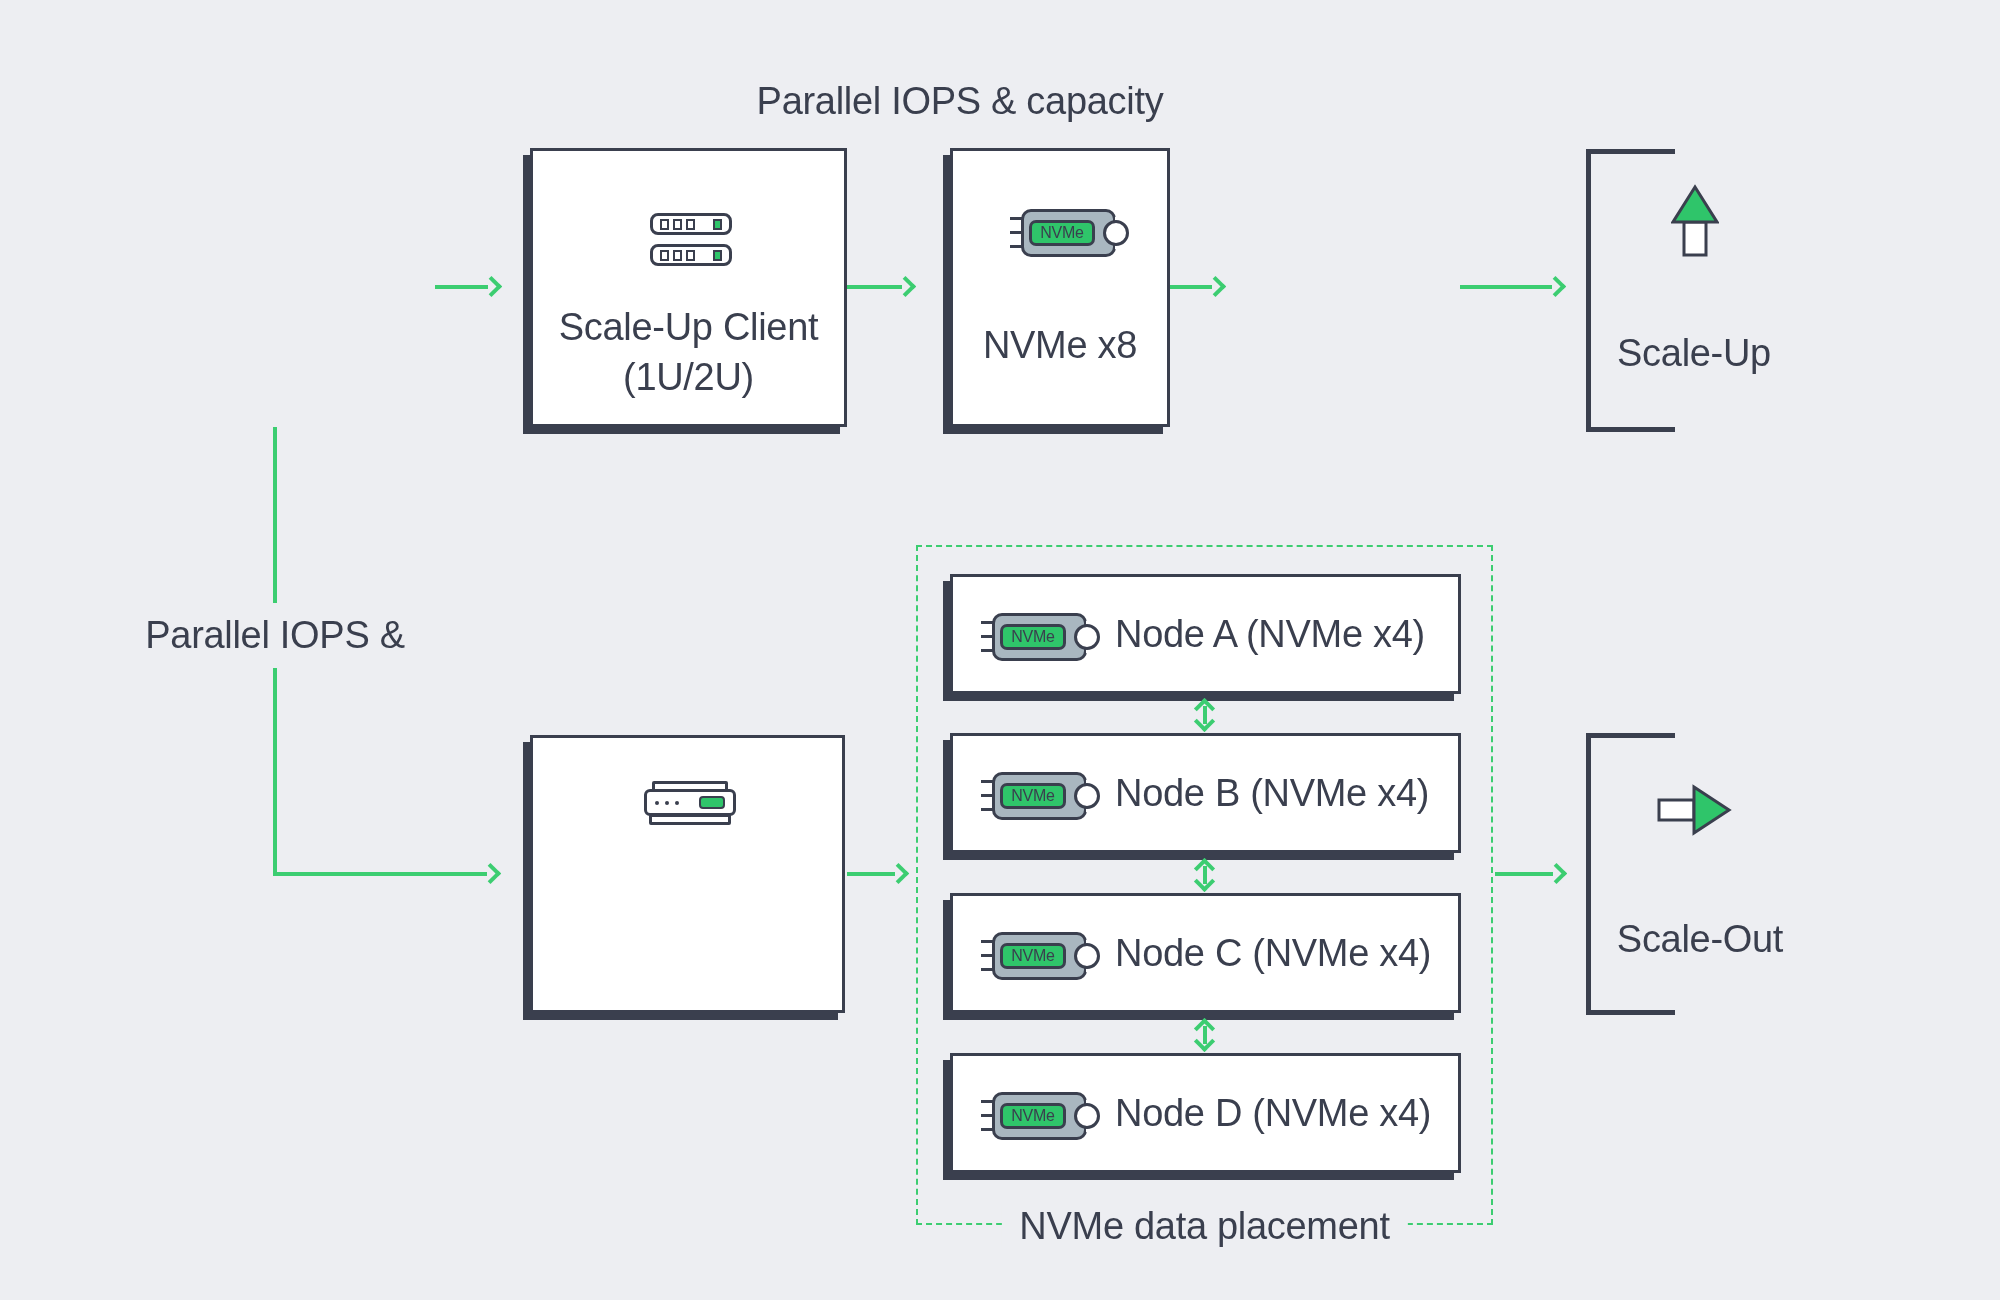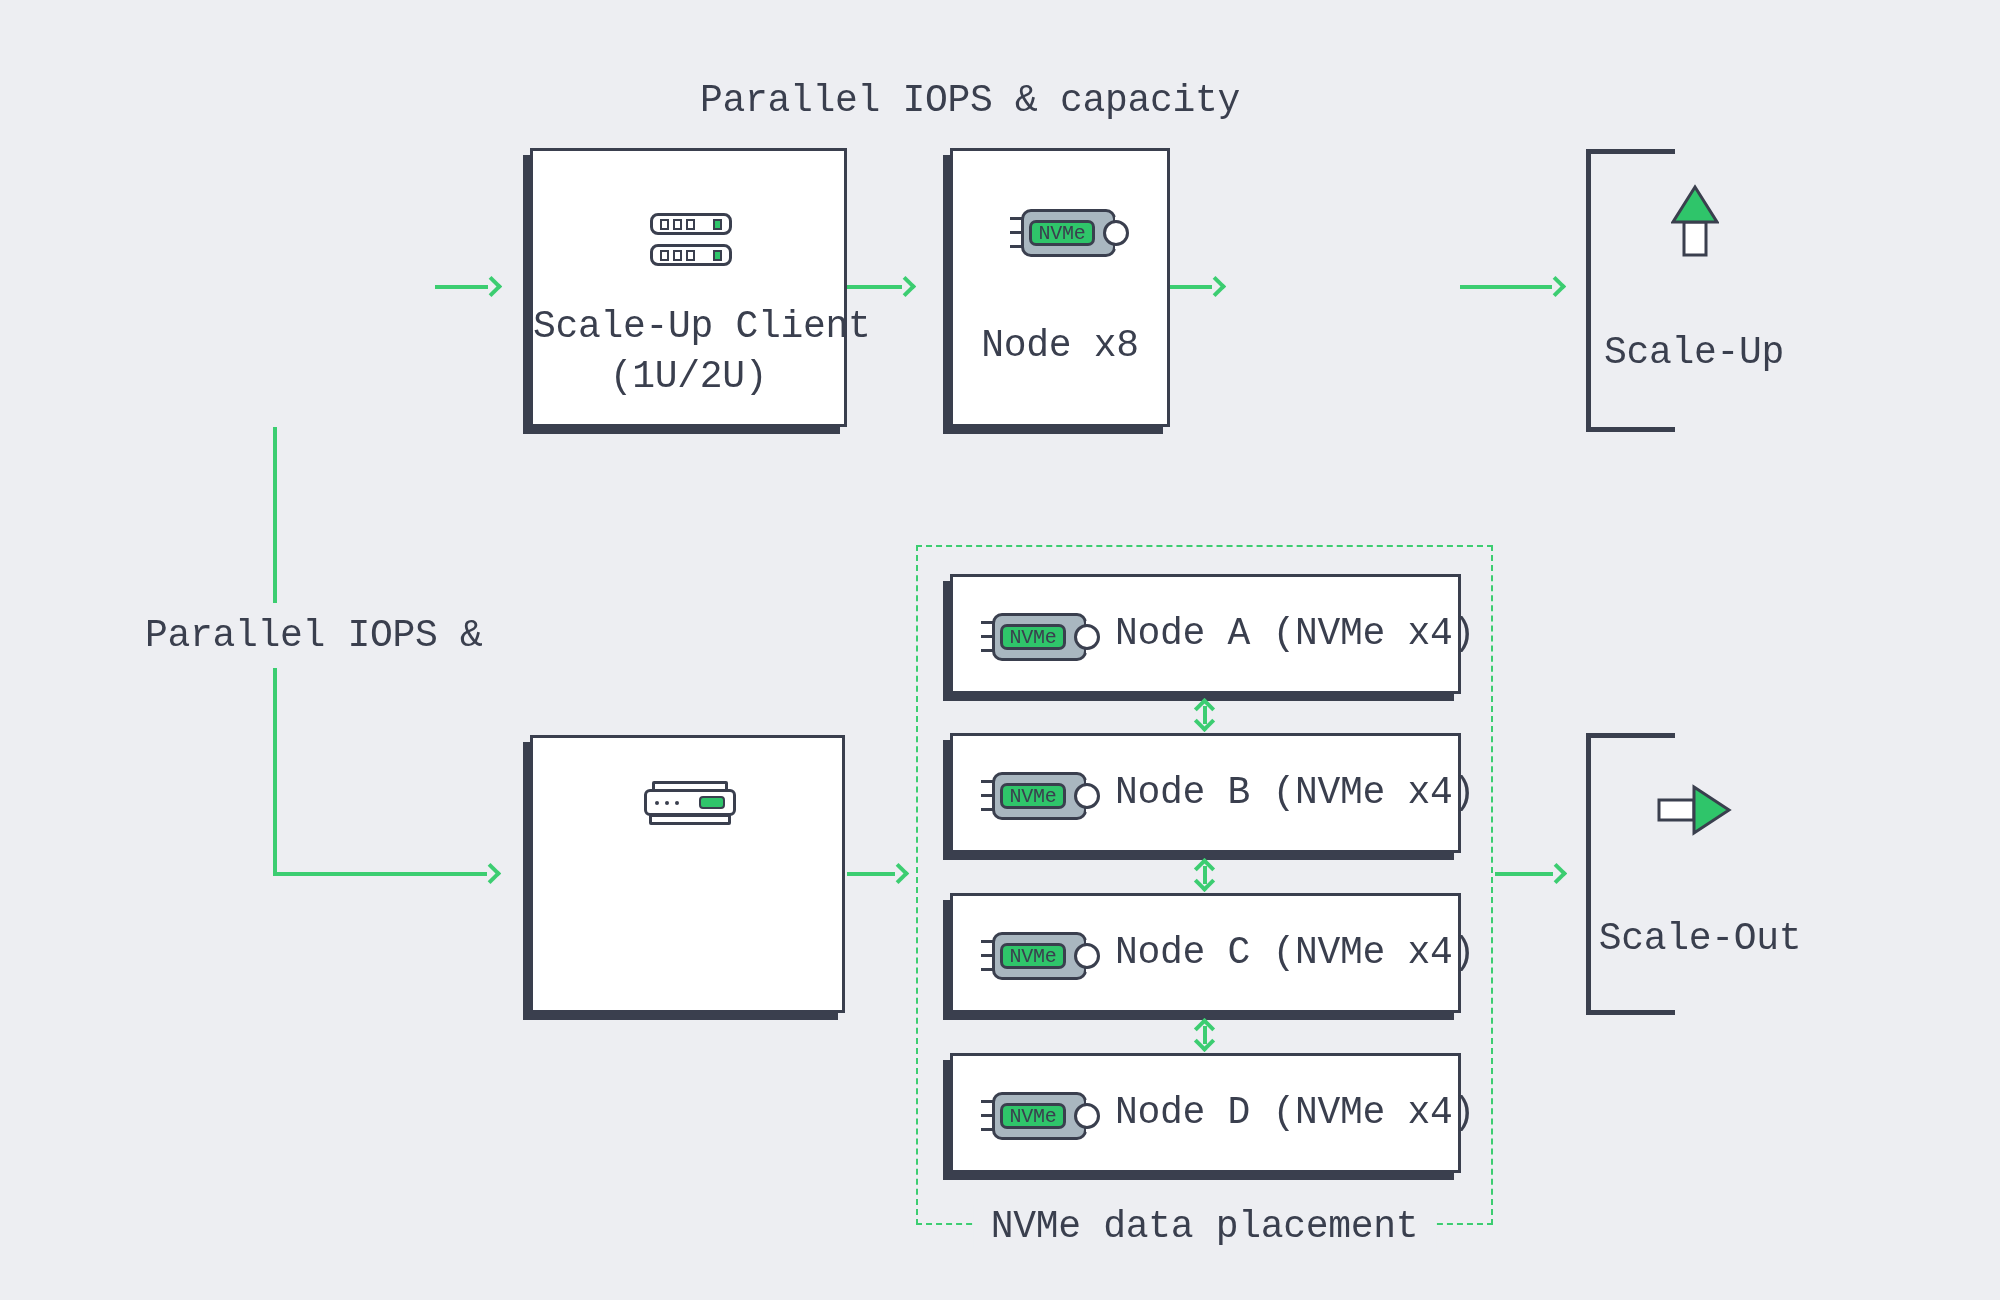--- a/index.html
+++ b/index.html
@@ -6,21 +6,21 @@
     --bg:#edeef2;
     --ink:#3a3f4e;
     --green:#3ccd71;
     --green-fill:#2fc56a;
     --chip:#a9b7c0;
     --white:#ffffff;
   }
   html,body{margin:0;padding:0;background:var(--bg);}
   #canvas{
     position:relative;width:2000px;height:1300px;background:var(--bg);
-    overflow:hidden;font-family:Liberation Mono, monospace;color:var(--ink);
+    overflow:hidden;font-family:Liberation Sans, sans-serif;color:var(--ink);
   }
   .txt{position:absolute;font-size:38px;letter-spacing:-0.3px;line-height:1.32;white-space:nowrap;}
   .center{text-align:center;}
   
   .node-box{
     position:absolute;background:var(--white);
     border:3px solid var(--ink);box-sizing:border-box;
     box-shadow:-7px 7px 0 0 var(--ink);
   }
   .box-label{position:absolute;left:0;width:100%;text-align:center;font-size:38px;letter-spacing:-0.3px;white-space:nowrap;}
@@ -48,21 +48,21 @@
   .icon-rack{position:absolute;width:82px;height:53px;}
   .srv-unit{position:absolute;left:0;width:82px;height:22px;border:3px solid var(--ink);border-radius:8px;background:var(--white);box-sizing:border-box;
     display:flex;align-items:center;padding:0 7px;gap:4px;}
   .srv-sq{width:9px;height:11px;border:2px solid var(--ink);background:var(--white);box-sizing:border-box;}
   .srv-sq.green{background:var(--green-fill);margin-left:auto;}
   
   .chip-icon{position:absolute;width:106px;height:48px;}
   .chip-pin{position:absolute;left:0;width:13px;height:3px;background:var(--ink);}
   .chip-body{position:absolute;left:11px;top:0;width:95px;height:48px;background:var(--chip);border:3px solid var(--ink);border-radius:10px;box-sizing:border-box;}
   .chip-tag{position:absolute;left:19px;top:11px;width:66px;height:26px;background:var(--green-fill);border:3px solid var(--ink);border-radius:7px;box-sizing:border-box;
-    display:flex;align-items:center;justify-content:center;font-size:20px;letter-spacing:-0.3px;color:var(--ink);}
+    display:flex;align-items:center;justify-content:center;font-size:16px;letter-spacing:-0.3px;color:var(--ink);}
   .chip-notch{position:absolute;right:-13px;top:11px;width:26px;height:26px;border:3px solid var(--ink);border-radius:50%;background:var(--white);box-sizing:border-box;}
   .chip-cover{position:absolute;right:-15px;top:8px;width:16px;height:32px;background:var(--white);}
   
   .icon-switch{position:absolute;width:92px;height:44px;}
   .sw-top{position:absolute;left:8px;top:0;width:76px;height:11px;border:3px solid var(--ink);border-radius:2px;background:var(--white);box-sizing:border-box;}
   .sw-bot{position:absolute;left:5px;top:33px;width:82px;height:11px;border:3px solid var(--ink);border-radius:2px;background:var(--white);box-sizing:border-box;}
   .sw-body{position:absolute;left:0;top:8px;width:92px;height:27px;border:3px solid var(--ink);border-radius:6px;background:var(--white);box-sizing:border-box;
     display:flex;align-items:center;padding:0 8px;}
   .sw-dot{width:4px;height:4px;border-radius:50%;background:var(--ink);margin-right:6px;}
   .sw-led{margin-left:auto;width:26px;height:13px;border:2px solid var(--ink);border-radius:4px;background:var(--green-fill);box-sizing:border-box;}
@@ -107,21 +107,21 @@
   <div class="node-box" style="left:950px;top:148px;width:220px;height:279px;">
     <div class="chip-icon" style="left:57px;top:58px;">
       <div class="chip-pin" style="top:8px;"></div>
       <div class="chip-pin" style="top:22px;"></div>
       <div class="chip-pin" style="top:36px;"></div>
       <div class="chip-body"></div>
       <div class="chip-cover"></div>
       <div class="chip-notch"></div>
       <div class="chip-tag">NVMe</div>
     </div>
-    <div class="box-label" style="top:173px;">Node x8</div>
+    <div class="box-label" style="top:173px;">NVMe x8</div>
   </div>
 
 
   <div>
     <div class="bracket-part" style="left:1586px;top:149px;width:5px;height:283px;"></div>
     <div class="bracket-part" style="left:1586px;top:149px;width:89px;height:5px;"></div>
     <div class="bracket-part" style="left:1586px;top:427px;width:89px;height:5px;"></div>
     <svg style="position:absolute;left:1671px;top:184px;" width="48" height="74" viewBox="0 0 48 74">
       <rect x="13" y="38" width="22" height="33" fill="#ffffff" stroke="#3a3f4e" stroke-width="3"></rect>
       <polygon points="24,3 46,38 2,38" fill="#2fc56a" stroke="#3a3f4e" stroke-width="3"></polygon>

